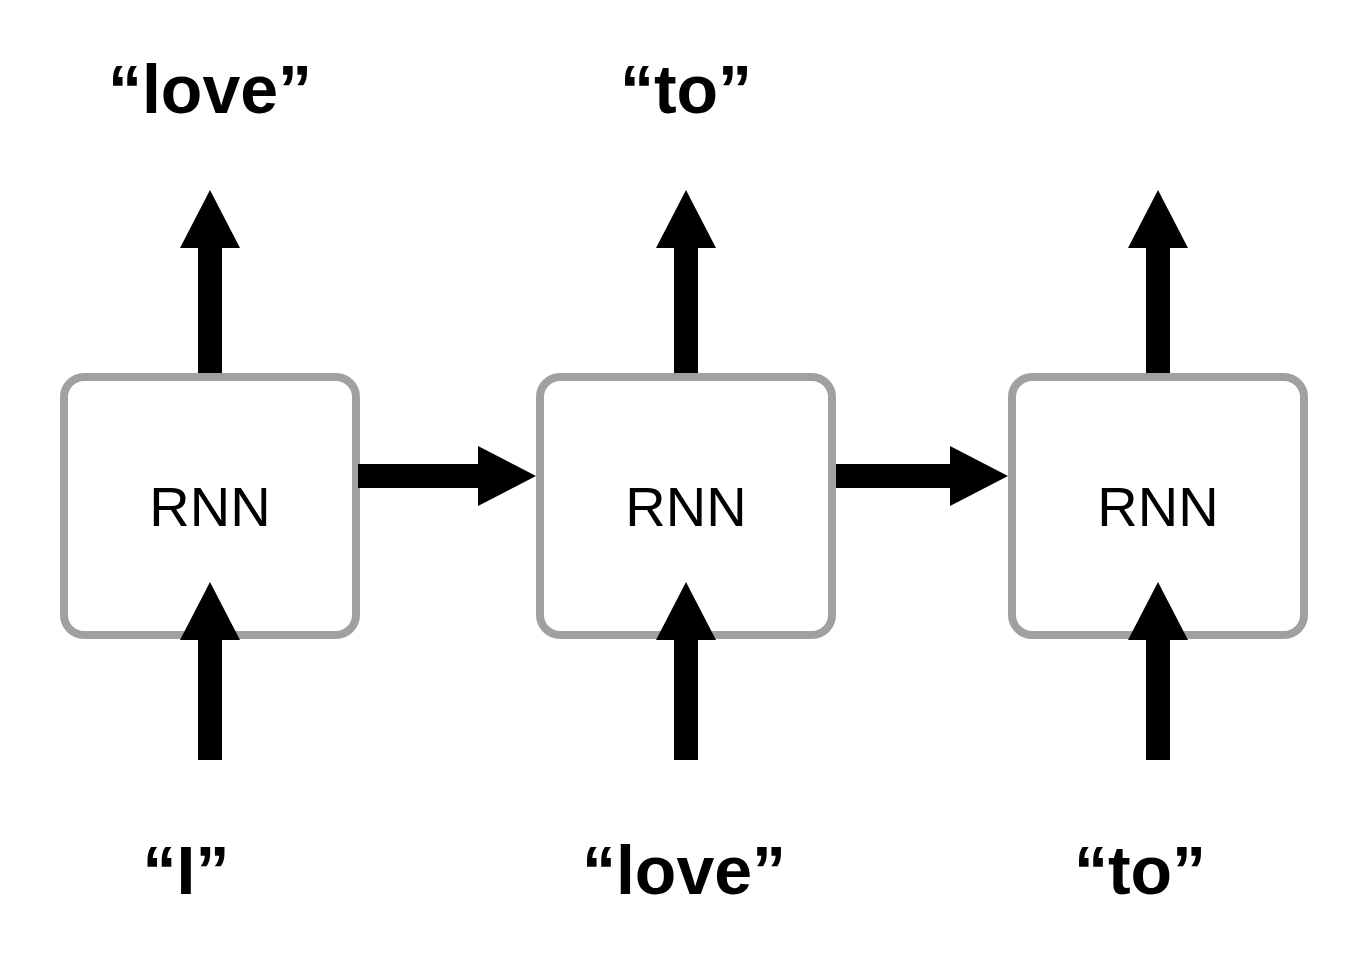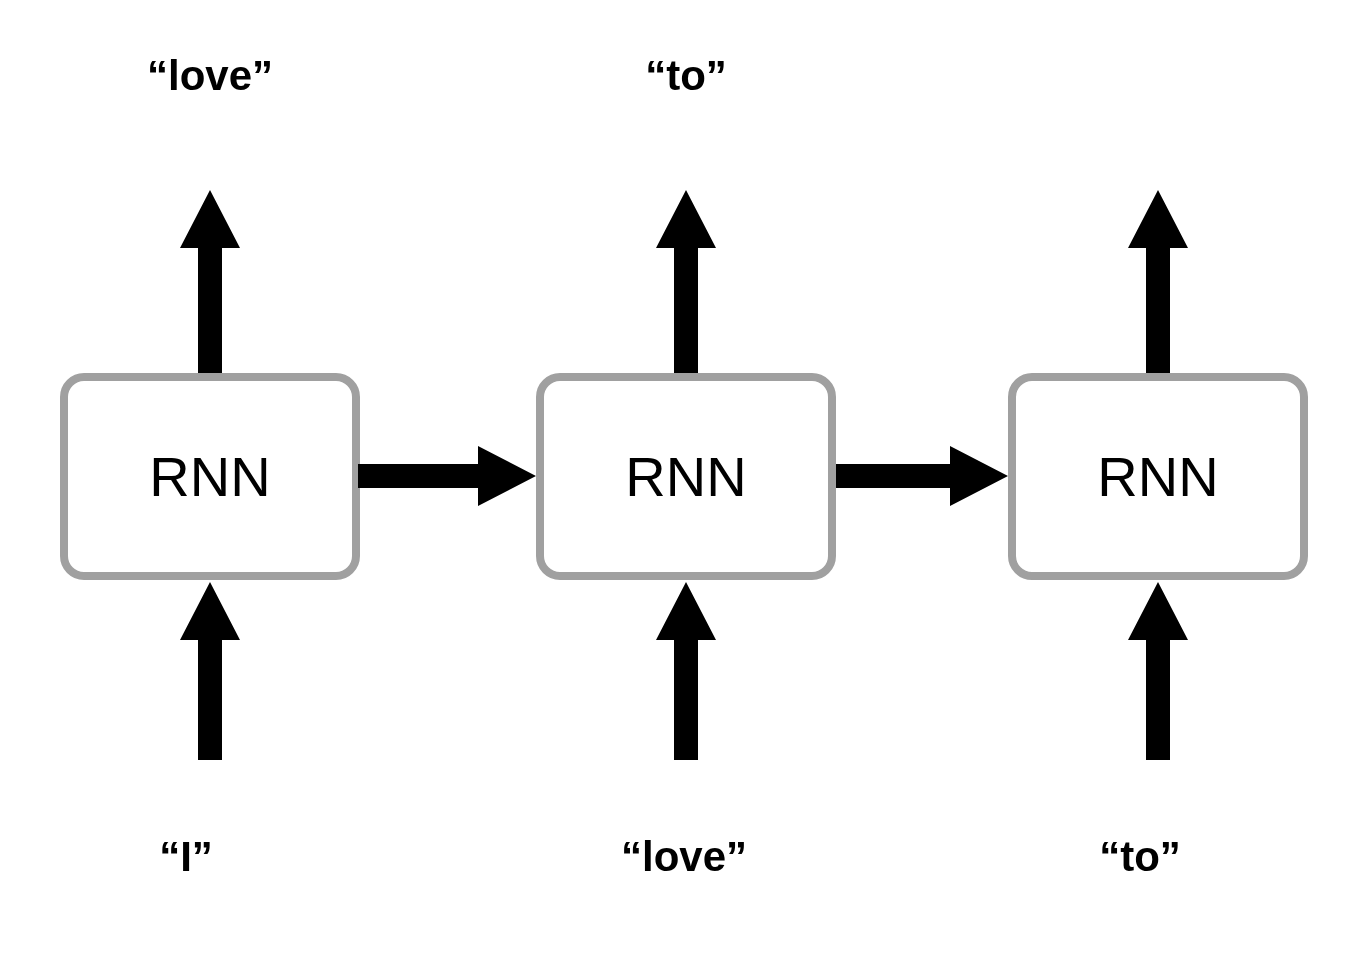--- a/index.html
+++ b/index.html
@@ -15,31 +15,31 @@
   .canvas{
     position:relative;
     width:1370px;
     height:957px;
     background:var(--background);
     overflow:hidden;
   }
   .word-label{
     position:absolute;
     transform:translateX(-50%);
-    font-size:42px;
+    font-size:68px;
     font-weight:bold;
     color:var(--text);
     line-height:1;
     white-space:nowrap;
   }
   .rnn-box{
     position:absolute;
     top:373px;
     width:300px;
-    height:207px;
+    height:266px;
     border:8px solid var(--box-border);
     border-radius:24px;
     background:var(--box-fill);
     display:flex;
     align-items:center;
     justify-content:center;
   }
   .rnn-box .cell-label{
     font-size:56px;
     font-weight:normal;

